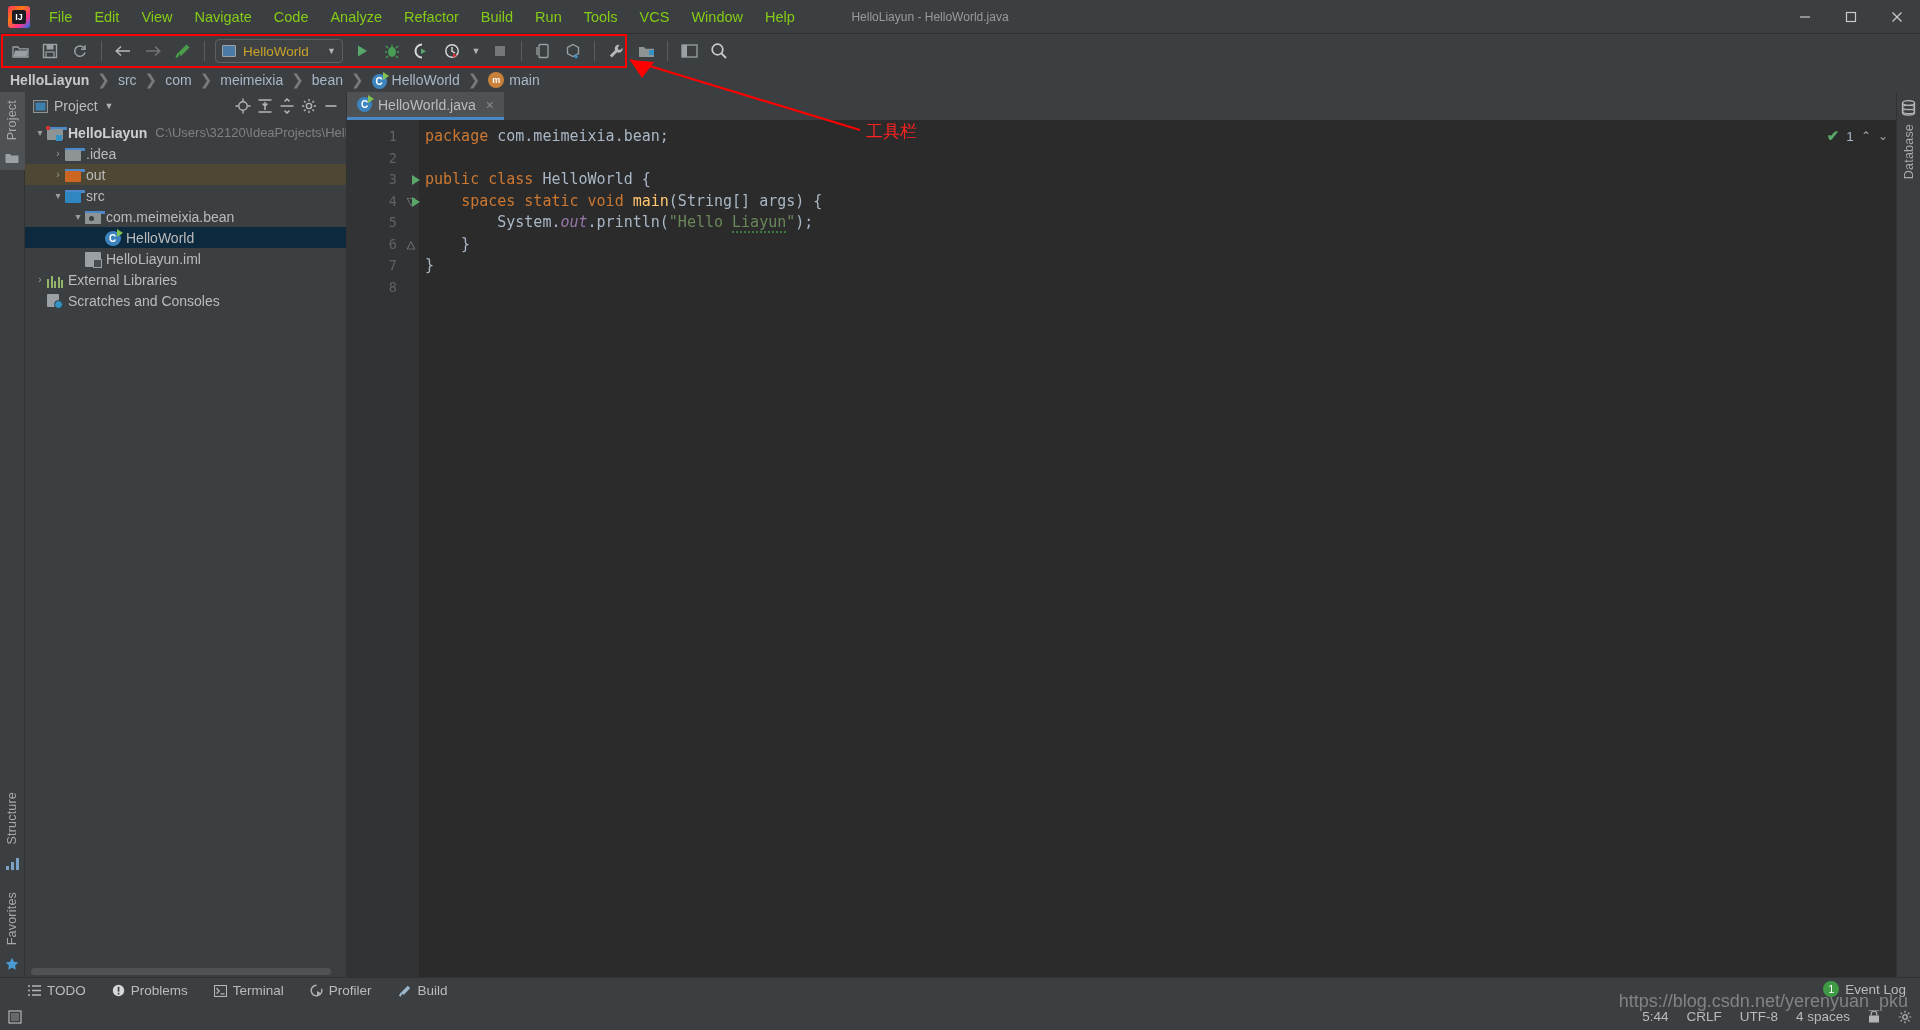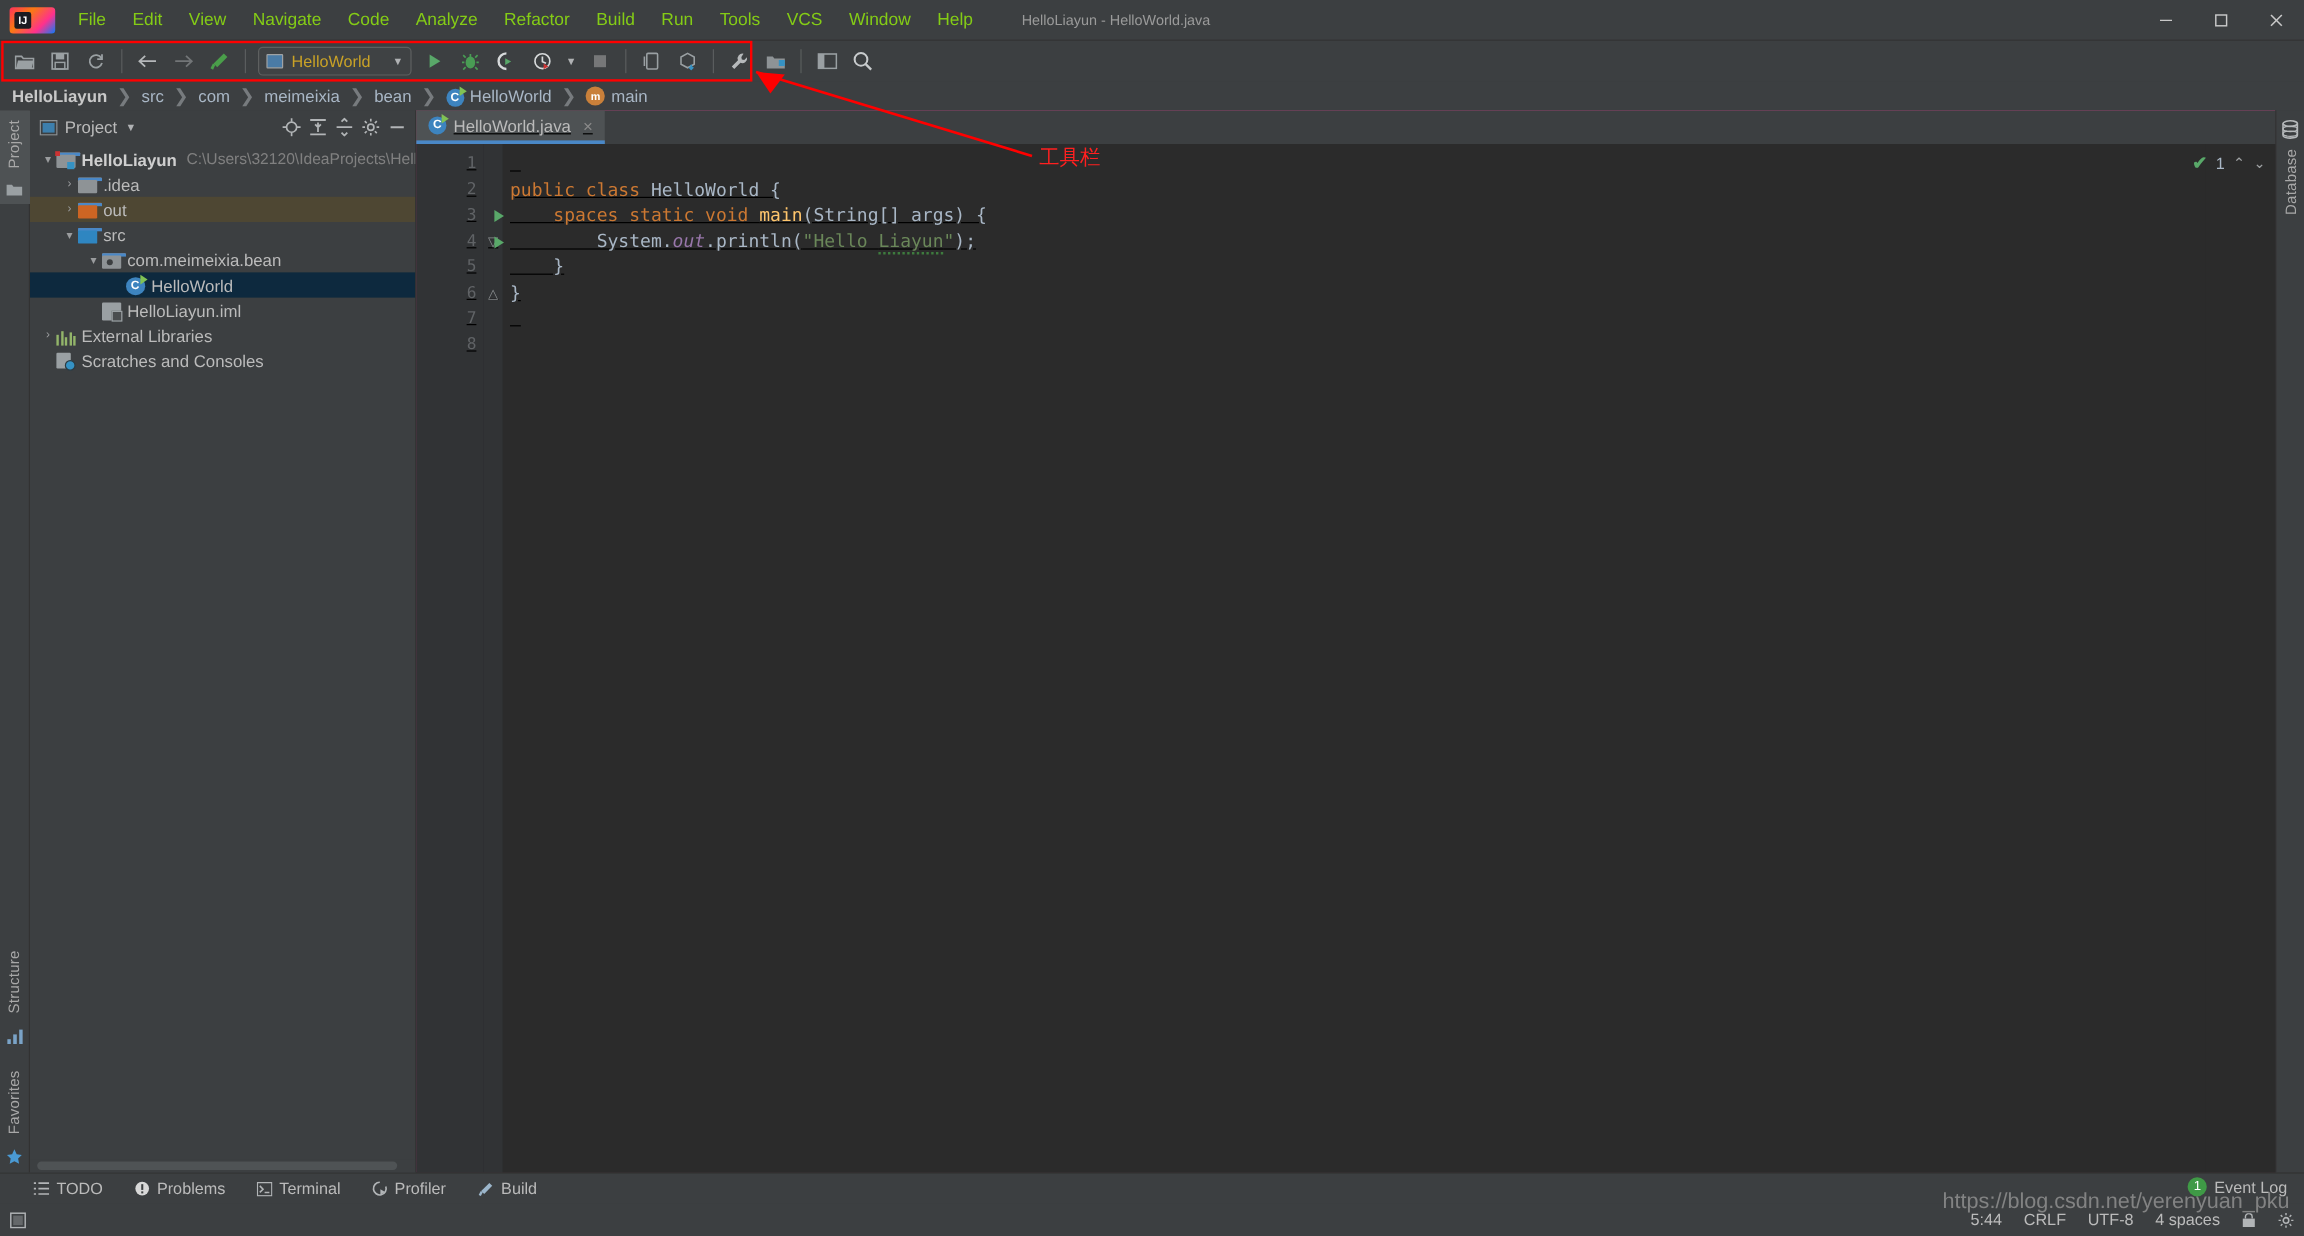--- a/index.html
+++ b/index.html
@@ -10,21 +10,21 @@
     overflow:hidden;
     -webkit-font-smoothing:antialiased;
   }
   .app { position:relative; width:1920px; height:1030px; background:#3c3f41; display:flex; flex-direction:column; }
 
   
   .titlebar {
     height:34px; background:#3c3f41; display:flex; align-items:center;
     flex:0 0 34px; position:relative; border-bottom:1px solid #323232;
   }
-  .logo { width:38px; height:22px; margin:0 8px 0 8px; position:relative; flex:0 0 auto; }
+  .logo { width:22px; height:22px; margin:0 8px 0 8px; position:relative; flex:0 0 auto; }
   .logo .sq { position:absolute; inset:0; border-radius:3px;
     background:linear-gradient(135deg,#fe315d 0%,#f97a12 35%,#ff318c 70%,#087cfa 100%); }
   .logo .inner { position:absolute; left:4px; top:4px; width:14px; height:14px; background:#1c1c22; border-radius:2px;}
   .logo .ij { position:absolute; left:0; top:0; width:14px; height:14px; color:#fff;
     font-size:9px; font-weight:bold; text-align:center; line-height:14px; font-family:"Liberation Sans",sans-serif;}
   .menu { display:flex; align-items:center; height:100%; }
   .menu-item {
     padding:0 11px; height:100%; display:flex; align-items:center;
     color:#84cc16; font-size:14.5px; cursor:default; white-space:nowrap;
   }
@@ -125,21 +125,21 @@
 
   .iml-ico { width:14px; height:15px; background:#9aa0a3; position:relative; top:1px; border-radius:1px;}
   .iml-ico::after{content:""; position:absolute; right:-1px; bottom:-1px; width:7px; height:7px; background:#4a4d4f; border:1px solid #9aa0a3;}
   .lib-ico { width:16px; height:13px; position:relative; top:2px; display:flex; align-items:flex-end; gap:1.5px;}
   .lib-ico i { display:block; width:2.5px; background:#93b56a; }
   .scr-ico { width:16px; height:15px; position:relative; top:1px;}
   .scr-ico .pg { position:absolute; left:0; top:0; width:12px; height:13px; background:#9aa0a3; border-radius:1px;}
   .scr-ico .cl { position:absolute; right:0; bottom:0; width:9px; height:9px; border-radius:50%; background:#3592c4; border:1px solid #2c3b42;}
 
   
-  .editor-col { flex:1 1 auto; display:flex; flex-direction:column; min-width:0; background:#ec4899;text-decoration:underline; }
+  .editor-col { flex:1 1 auto; display:flex; flex-direction:column; min-width:0; background:#fdba74; }
   .tabs { height:28px; flex:0 0 28px; background:#3c3f41; display:flex; align-items:stretch; }
   .tab {
     display:flex; align-items:center; padding:0 10px 0 10px; background:#4e5254;
     border-bottom:3px solid #4a88c7; color:#bbbbbb; font-size:14px; position:relative;
   }
   .tab .tabico { width:15px; height:15px; border-radius:50%; background:#3d84bf; position:relative; margin-right:6px; flex:0 0 15px;}
   .tab .tabico::after{content:"C"; position:absolute; inset:0; color:#fff; font-size:10px; font-weight:bold; text-align:center; line-height:15px;}
   .tab .tabico .run{position:absolute; right:-2px; top:-2px; width:0;height:0;border-left:6px solid #81c254;border-top:4px solid transparent;border-bottom:4px solid transparent;}
   .tab .close { margin-left:10px; color:#8a8a8a; font-size:14px; }
 
@@ -615,20 +615,21 @@
           <div class="fold"></div>
           <div class="fold"></div>
           <div class="fold">▽</div>
           <div class="fold"></div>
           <div class="fold">△</div>
           <div class="fold"></div>
           <div class="fold"></div>
         </div>
 
         <div class="code">
+          <div class="cl"><span class="kw">package</span> com.meimeixia.bean;</div>
           <div class="cl"> </div>
           <div class="cl"><span class="kw">public class </span><span class="typ">HelloWorld </span>{</div>
           <div class="cl">    <span class="kw">spaces static void </span><span class="mth">main</span>(String[] args) {</div>
           <div class="cl">        System.<span class="fld">out</span>.println(<span class="str">"Hello </span><span class="str squig">Liayun</span><span class="str">"</span>);</div>
           <div class="cl">    }</div>
           <div class="cl">}</div>
           <div class="cl"> </div>
         </div>
 
         <div class="editor-right">

